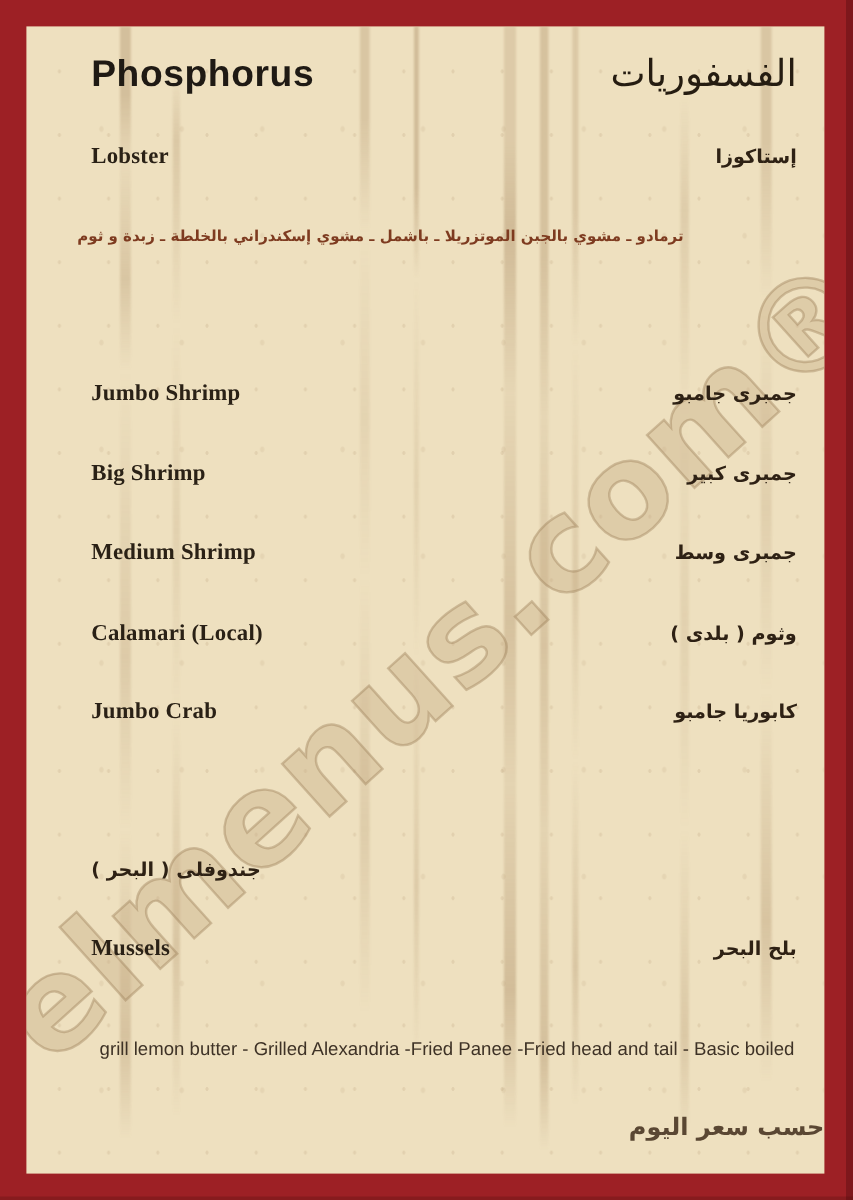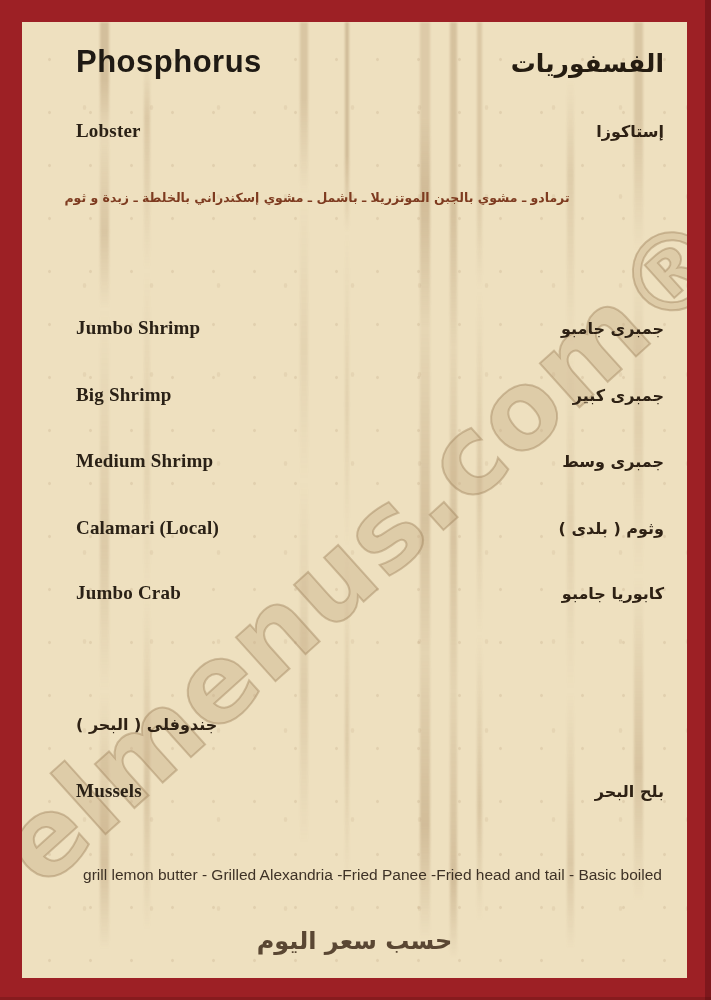--- a/index.html
+++ b/index.html
@@ -46,31 +46,31 @@
     letter-spacing:2px;
     color:rgba(196,172,132,.38);
     -webkit-text-stroke:2px rgba(158,128,90,.42);
     white-space:nowrap;
     pointer-events:none;
   }
 
   .row{position:absolute;left:0;right:0;display:flex;justify-content:space-between;align-items:baseline;padding:0 23px;box-sizing:border-box;margin-left:31px;}
   .title-row{top:22px;}
   .title-en{font-size:31px;font-weight:bold;color:#1f1a14;letter-spacing:.5px;}
-  .title-ar{font-family:"DejaVu Sans",sans-serif;font-size:25px;font-weight:bold;color:#251c11;direction:rtl;}
+  .title-ar{font-family:"DejaVu Sans",sans-serif;font-size:31px;font-weight:normal;color:#251c11;direction:rtl;}
 
   .item-en{font-size:19px;font-weight:bold;color:#2a2116;letter-spacing:.2px;font-family:Liberation Serif, serif;}
   .item-ar{font-family:"DejaVu Sans",sans-serif;font-size:16px;font-weight:bold;color:#2e2114;direction:rtl;}
 
   .desc-row{position:absolute;left:25px;width:540px;text-align:center;}
   .desc-ar{font-family:"DejaVu Sans",sans-serif;font-size:12.5px;font-weight:bold;color:#7e3b20;direction:rtl;}
 
   .footer-ar{position:absolute;left:0;right:0;text-align:center;font-family:"DejaVu Sans",sans-serif;font-size:12.5px;font-weight:bold;color:#7e3b20;direction:rtl;}
   .footer-en{position:absolute;left:0;right:0;text-align:center;font-size:15.5px;color:#3e3226;padding-left:36px;}
-  .price-note{position:absolute;left:0;right:0;text-align:center;font-family:"DejaVu Sans",sans-serif;font-size:24px;font-weight:bold;color:#5a4733;direction:rtl;}
+  .price-note{position:absolute;left:0;right:0;text-align:right;font-family:"DejaVu Sans",sans-serif;font-size:20px;font-weight:bold;color:#5a4733;direction:rtl;}
 </style>
 </head>
 <body>
 
 <div class="menu-page">
   <div class="paper">
 
     <div class="streak s1"></div>
     <div class="streak s2"></div>
     <div class="streak s3"></div>

